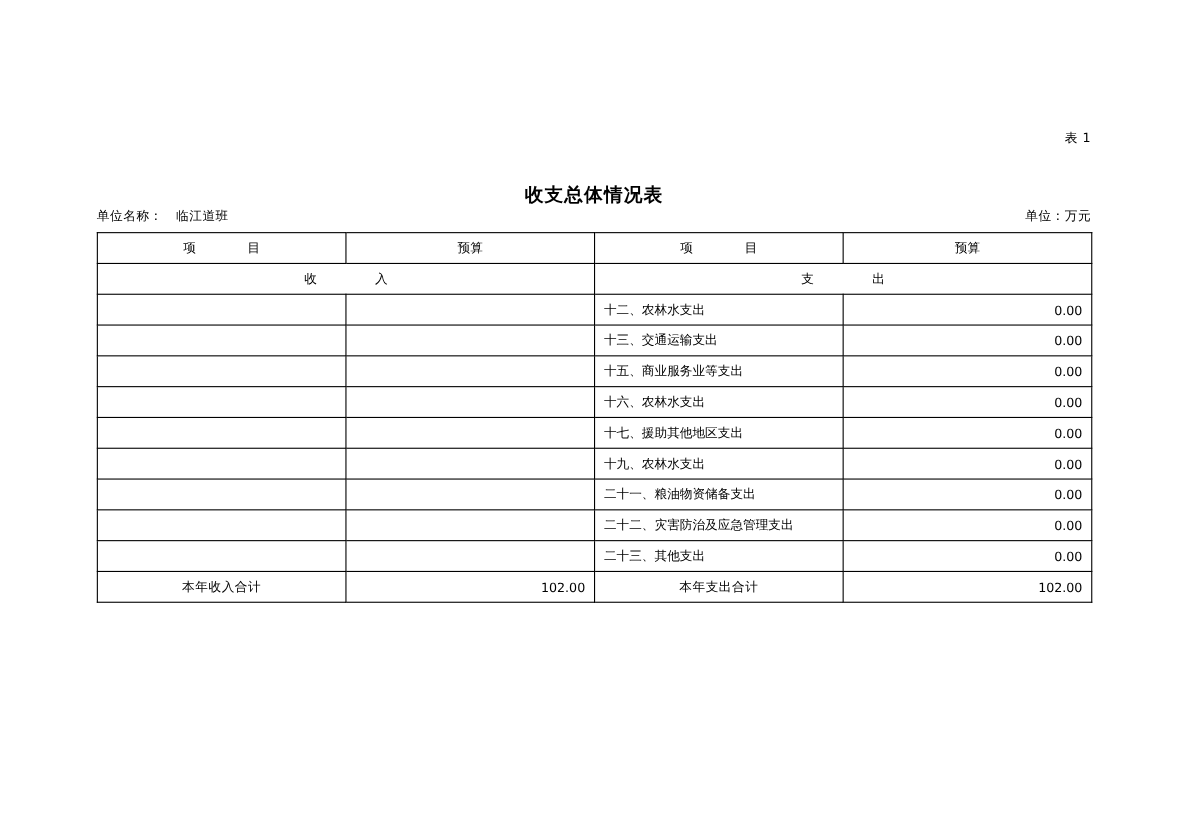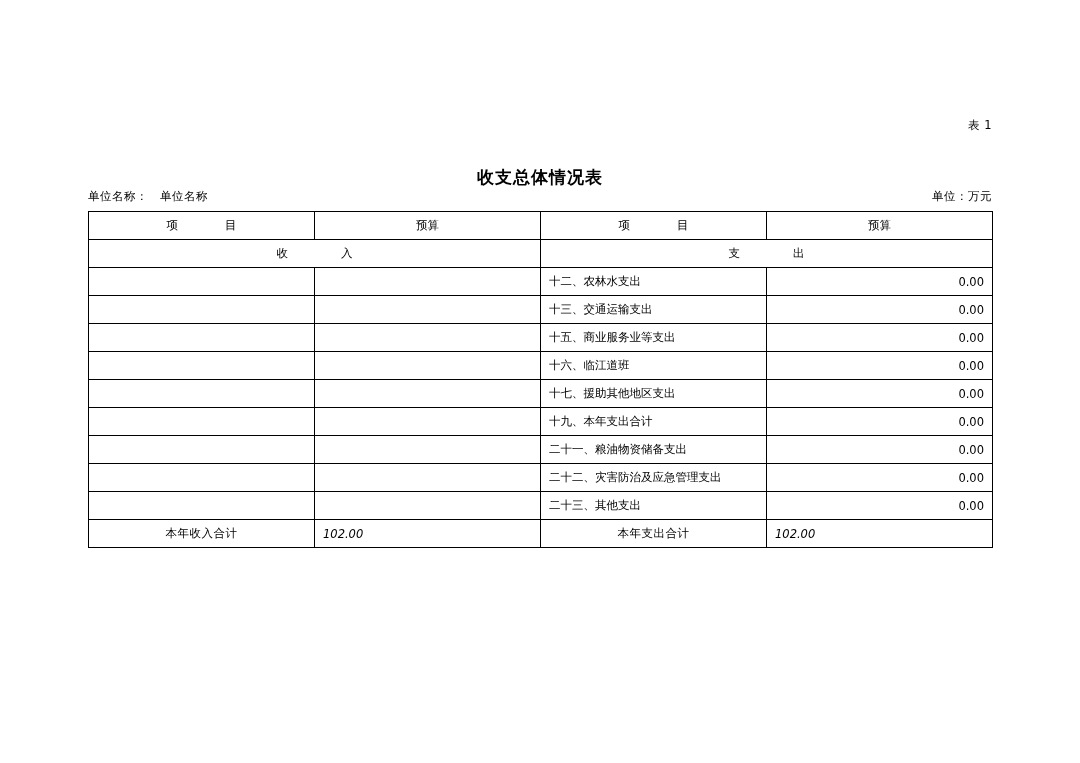--- a/index.html
+++ b/index.html
@@ -103,39 +103,38 @@
   }
   .cell-empty {
     text-align: left;
   }
   .total-label {
     text-align: center;
     font-weight: bold;
     letter-spacing: 0.5px;
   }
   .total-val {
-    text-align: left;
+    text-align: right;
     padding-right: 12px;
-    font-style: italic;
   }
   .w-item { width: 226px; }
   .w-val  { width: 226px; }
 </style>
 </head>
 <body>
 
 <div class="page">
 
   <div class="sheet-label">表 1</div>
 
   <div class="doc-title">收支总体情况表</div>
 
   <div class="meta-row">
     <div class="meta-left">
-      <span>单位名称：</span><span class="unit-name">单位名称</span>
+      <span>单位名称：</span><span class="unit-name">临江道班</span>
     </div>
     <div class="meta-right">单位：万元</div>
   </div>
 
   <table class="main">
     <colgroup>
       <col class="w-item">
         <col class="w-val">
         <col class="w-item">
         <col class="w-val">
@@ -167,33 +166,33 @@
         </tr>
         <tr>
           <td class="cell-empty"></td>
           <td class="cell-val"></td>
           <td class="cell-item">十五、商业服务业等支出</td>
           <td class="cell-val">0.00</td>
         </tr>
         <tr>
           <td class="cell-empty"></td>
           <td class="cell-val"></td>
-          <td class="cell-item">十六、临江道班</td>
+          <td class="cell-item">十六、农林水支出</td>
           <td class="cell-val">0.00</td>
         </tr>
         <tr>
           <td class="cell-empty"></td>
           <td class="cell-val"></td>
           <td class="cell-item">十七、援助其他地区支出</td>
           <td class="cell-val">0.00</td>
         </tr>
         <tr>
           <td class="cell-empty"></td>
           <td class="cell-val"></td>
-          <td class="cell-item">十九、本年支出合计</td>
+          <td class="cell-item">十九、农林水支出</td>
           <td class="cell-val">0.00</td>
         </tr>
         <tr>
           <td class="cell-empty"></td>
           <td class="cell-val"></td>
           <td class="cell-item">二十一、粮油物资储备支出</td>
           <td class="cell-val">0.00</td>
         </tr>
         <tr>
           <td class="cell-empty"></td>

